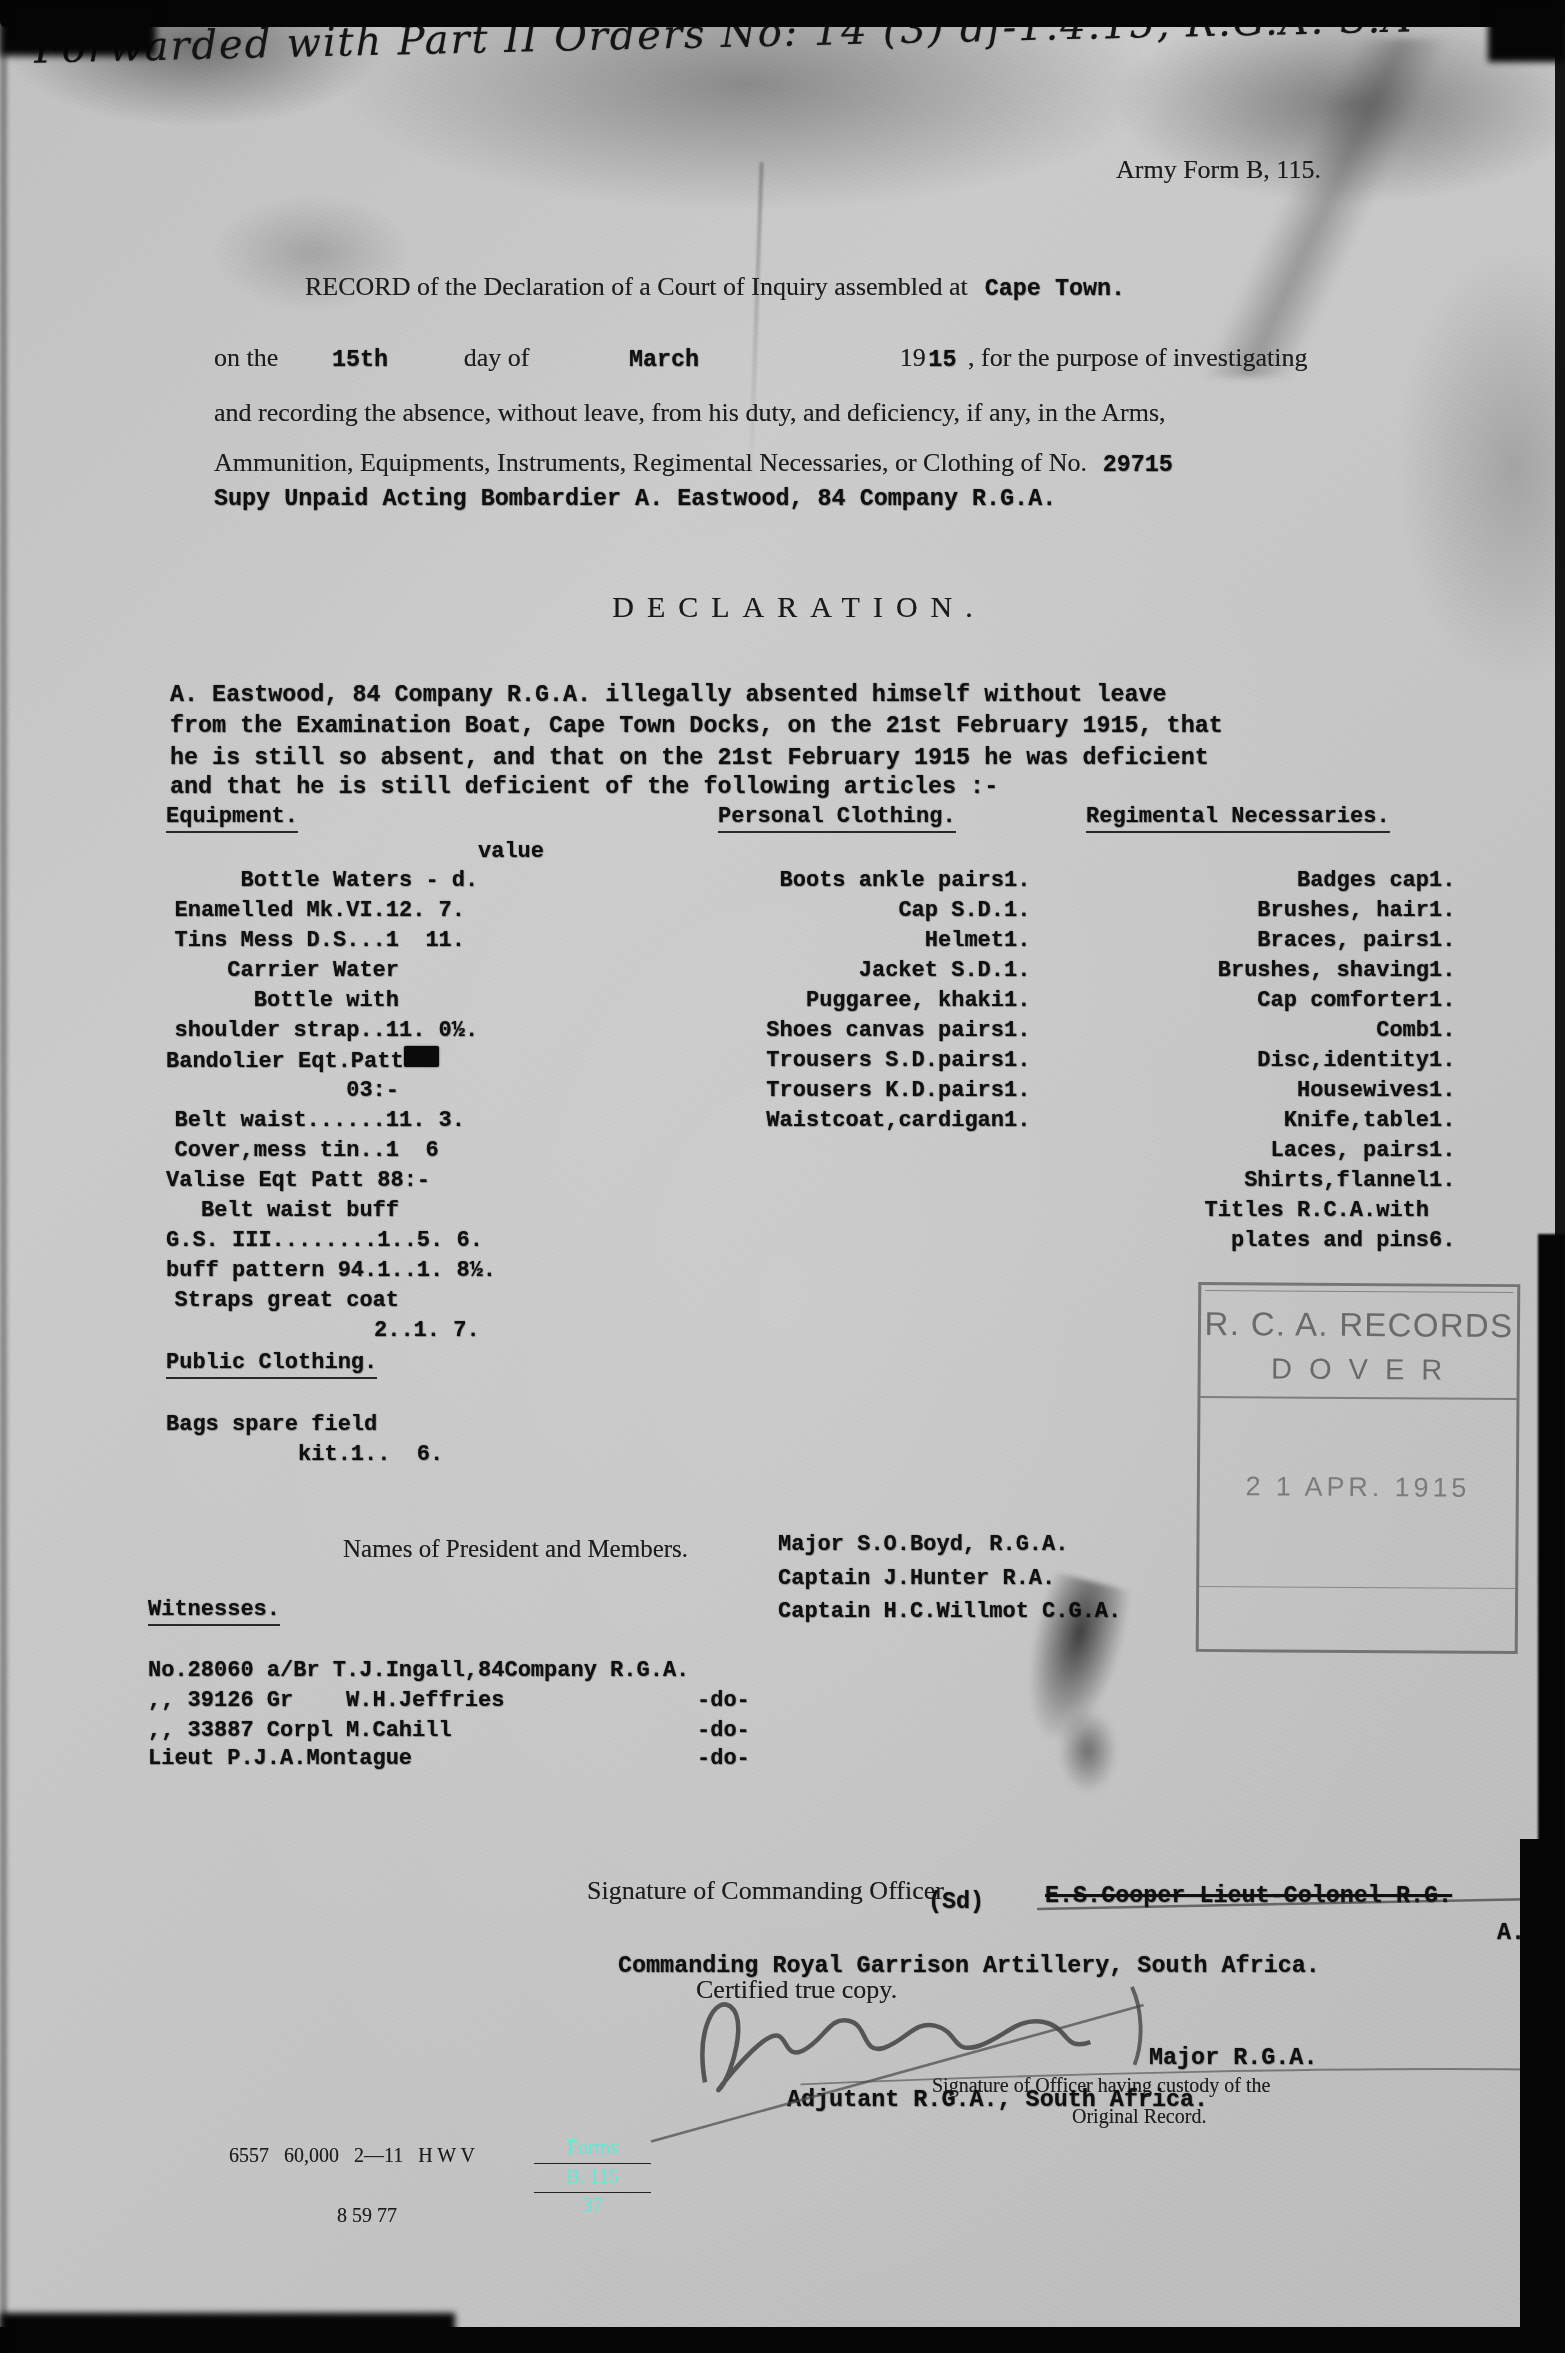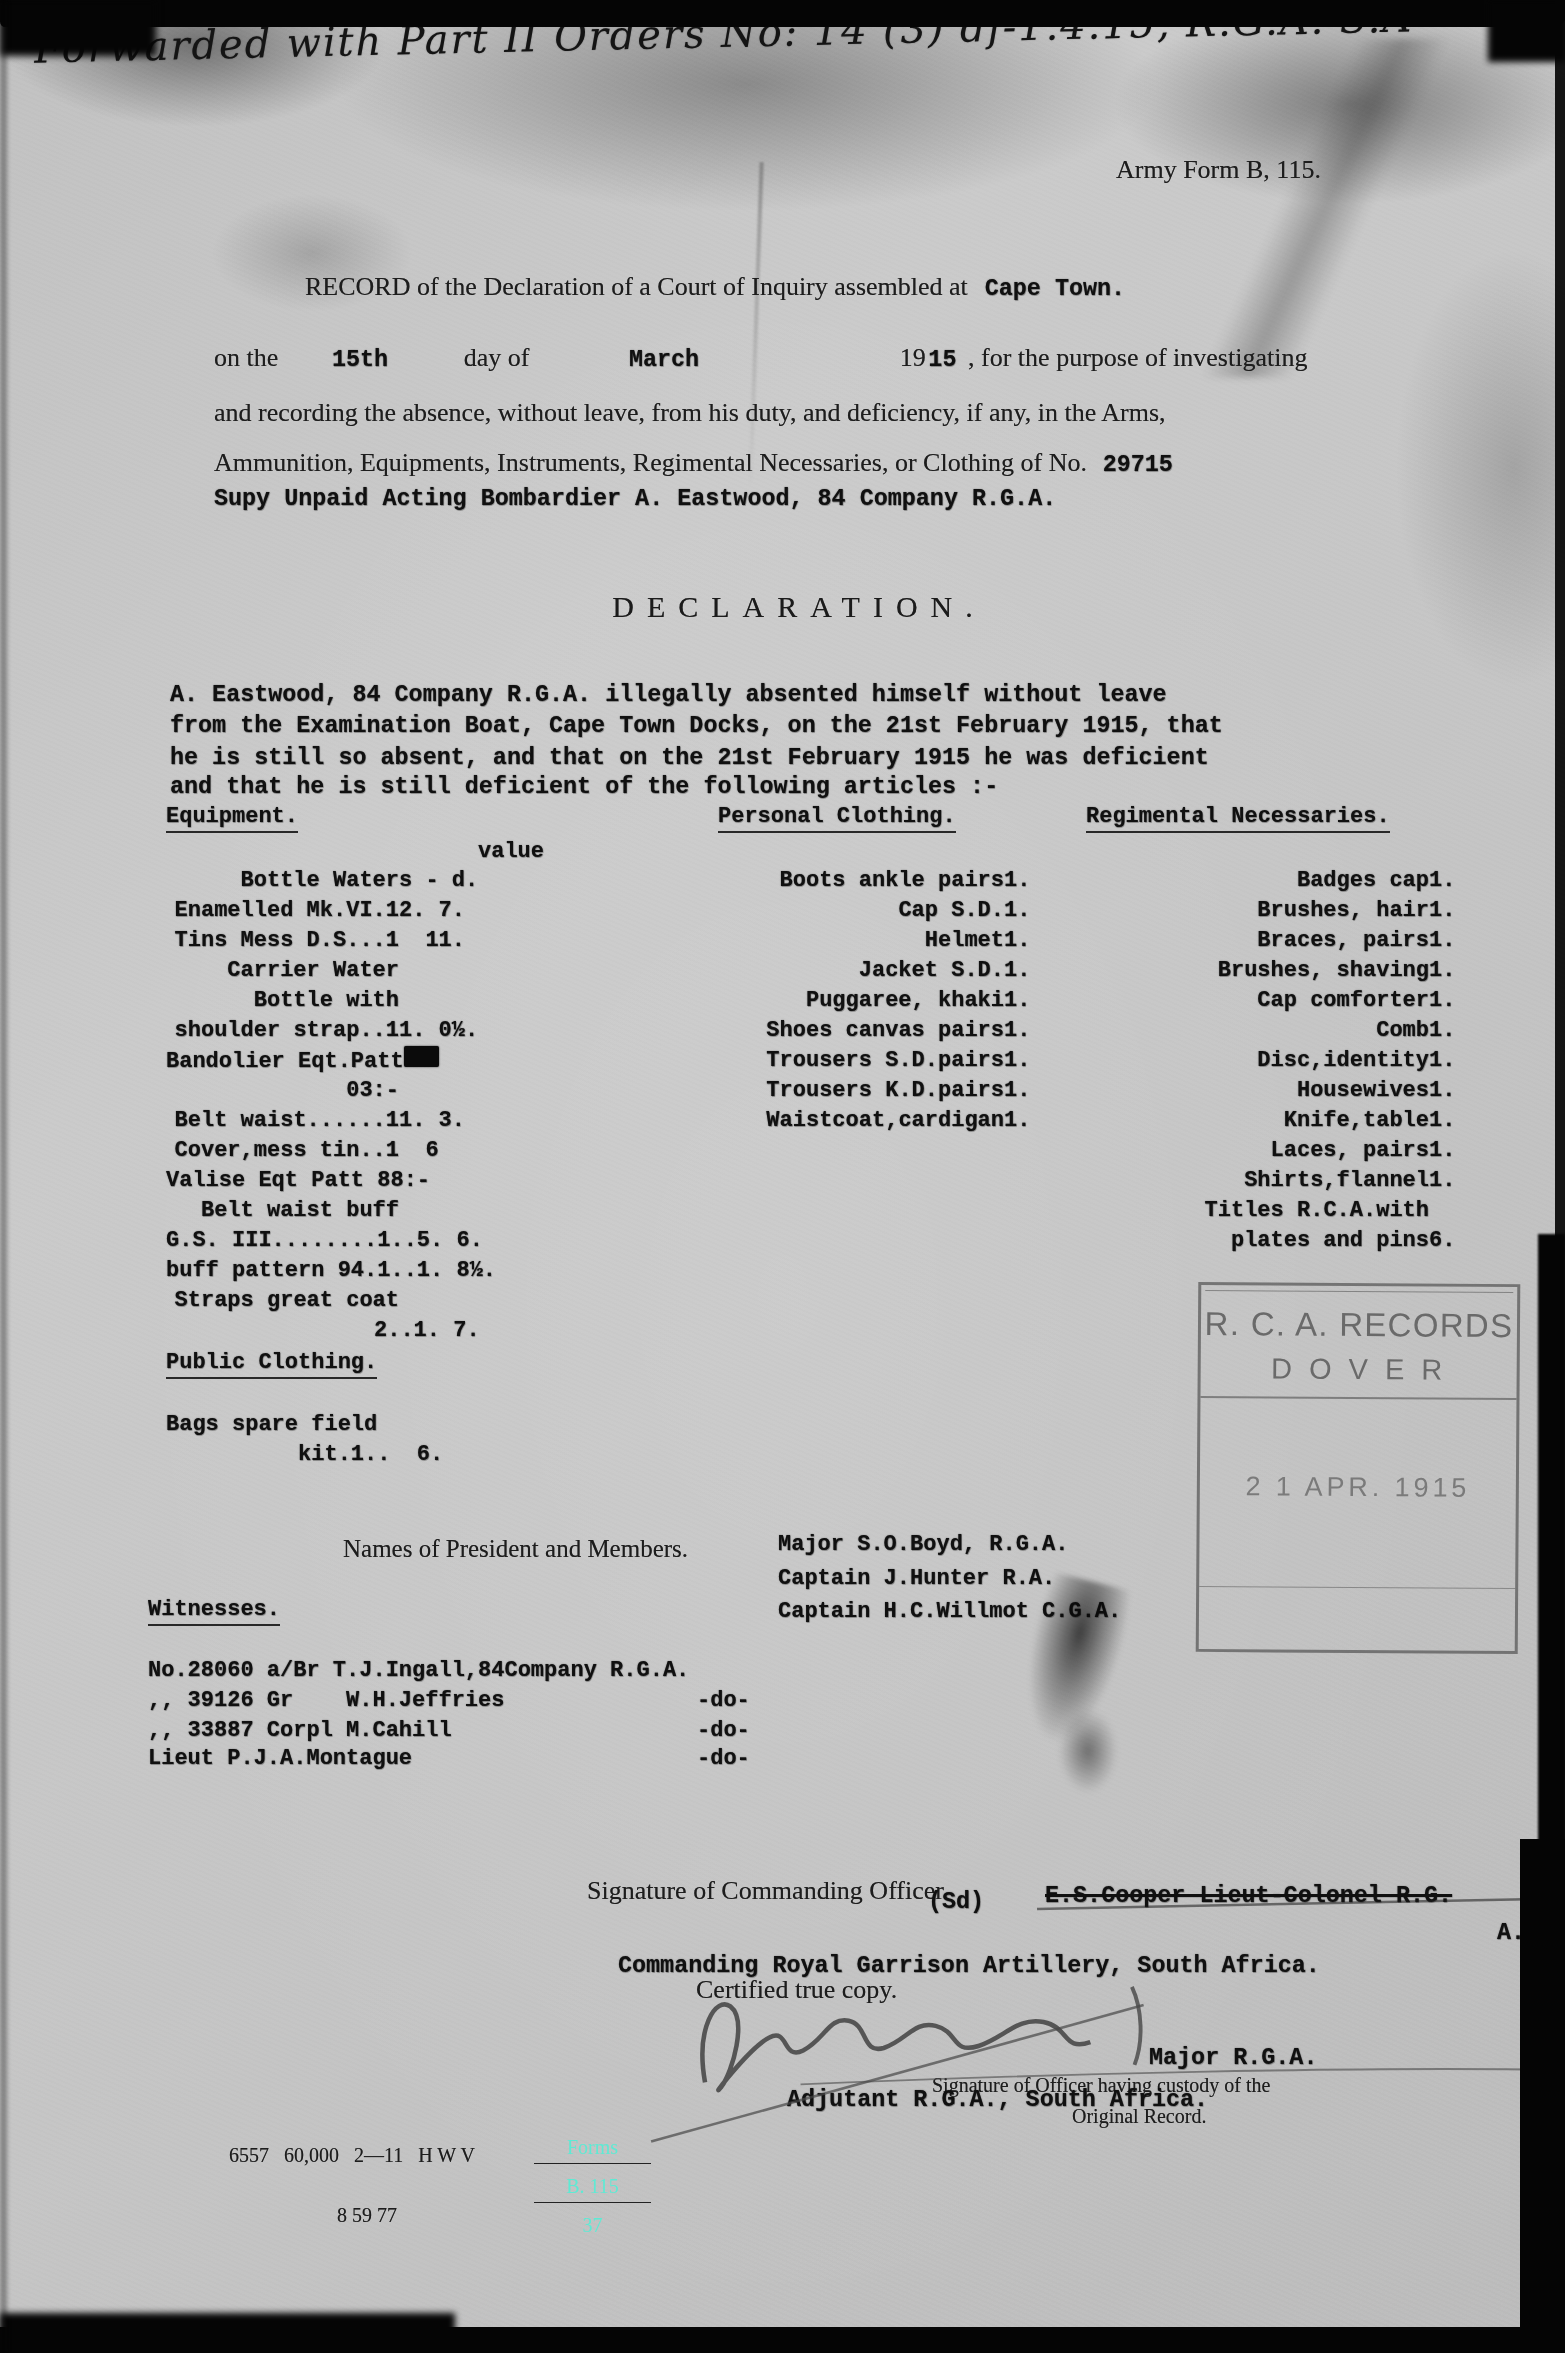--- a/index.html
+++ b/index.html
@@ -110,21 +110,21 @@
   .certified{left:696px;top:1975px;}
   .major{left:1149px;top:2045px;}
   .custody1{left:932px;top:2074px;}
   .custody2{left:1072px;top:2105px;}
   .adjutant{left:787px;top:2087px;}
 
   .imprint{left:229px;top:2144px;font-size:20px;white-space:pre;}
   .code{left:337px;top:2204px;font-size:20px;}
   .forms-frac{position:absolute;left:534px;top:2136px;width:117px;text-align:center;
     font-size:20px;color:#5eead4;font-family:"Liberation Serif","DejaVu Serif",serif;}
-  .forms-frac .fl{border-top:1.9px solid #222;margin-top:3.9px;padding-top:11px;}
+  .forms-frac .fl{border-top:1.9px solid #222;margin-top:3.9px;padding-top:1px;}
 
   .sig-overlay{position:absolute;left:0;top:0;pointer-events:none;}
 </style>
 </head>
 <body>
 
 <div class="canvas">
   <div class="paper"></div>
   <div class="grain"></div>
   <div class="streak"></div>

